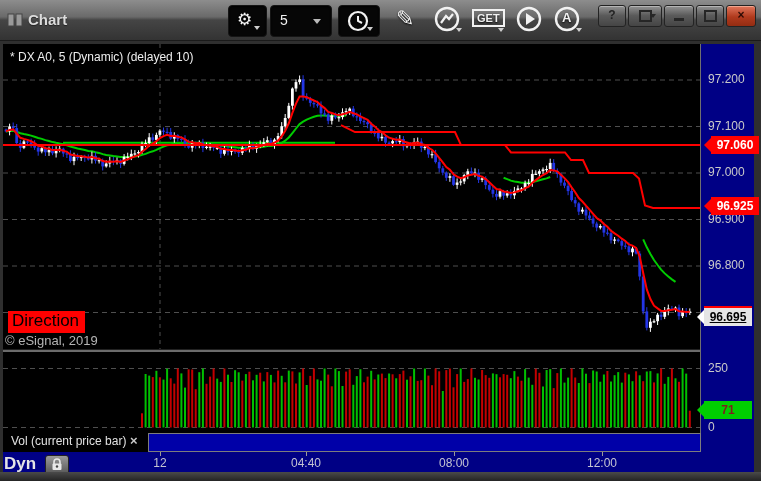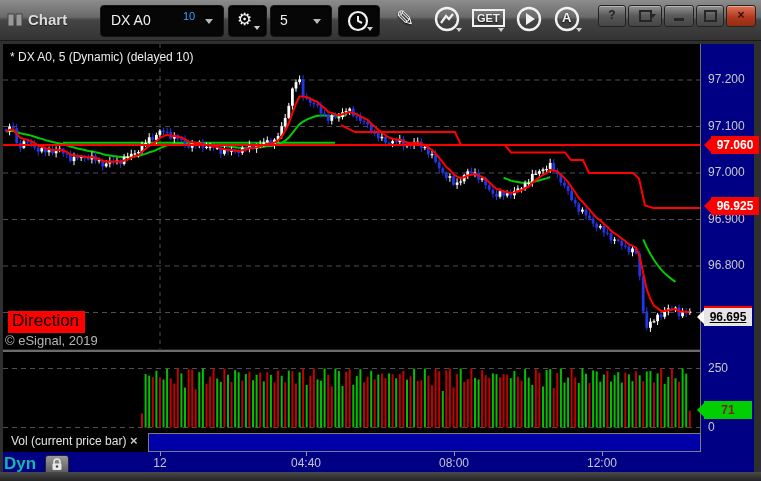--- a/index.html
+++ b/index.html
@@ -43,42 +43,37 @@
   .tag-green:before{border-right:7px solid #00ce00;}
   .timelabel{color:#c4c4d2;font-size:12px;width:52px;text-align:center;top:456px;}
   .tick{width:1px;height:4px;background:#9a9a9a;top:452px;}
   #legend{left:10px;top:50px;color:#eee;font-size:12px;}
   #direction{left:8px;top:311px;background:#f00;color:#000;font-size:17px;padding:0 6px 2px 4px;}
   #copyright{left:5px;top:333px;color:#b5b5b5;font-size:13px;}
   #voltab-row{left:3px;top:431px;width:697px;height:21px;background:#000;}
   #voltab-label{left:11px;top:434px;color:#e2e2e2;font-size:12px;}
   #voltab-close{left:130px;top:433px;color:#c9c9c9;font-size:13px;font-weight:bold;text-shadow:0 1px 1px #000;}
   #scrollstrip{left:148px;top:433px;width:551px;height:17px;background:#0000a8;border:1px solid #7d7d7d;}
-  #dyn{left:4px;top:454px;color:#14b8a6;font-size:17px;font-weight:bold;}
+  #dyn{left:4px;top:454px;color:#e5e5e5;font-size:17px;font-weight:bold;}
   #lockbtn{left:45px;top:455px;width:22px;height:18px;background:linear-gradient(#9a9a9a,#565656);
            border:1px solid #222;border-radius:3px;text-align:center;}
   #bottomedge{left:0;top:472px;width:761px;height:9px;background:linear-gradient(#4a4a4a,#242424);}
 </style>
 </head>
 <body>
 
 <div id="win">
 
   <div id="titlebar" class="abs">
     <svg class="abs" style="left:7px;top:13px" width="18" height="14">
       <rect x="1" y="1" width="6" height="12" fill="#9a9a9a" stroke="#444"></rect>
       <rect x="9" y="1" width="6" height="12" fill="#9a9a9a" stroke="#444"></rect>
     </svg>
     <div class="abs apptitle">Chart</div>
 
-    <div class="abs blackbox" style="left:100px;top:5px;width:122px;height:30px">
-      <span class="abs boxtext" style="left:10px;top:6px">DX A0</span>
-      <span class="abs" style="left:82px;top:4px;font-size:11px;color:#3aa0ff">10</span>
-      <span class="abs caret" style="left:104px;top:13px"></span>
-    </div>
 
     <div class="abs blackbox" style="left:228px;top:5px;width:37px;height:30px">
       <span class="abs toolglyph" style="left:8px;top:3px;font-size:17px">⚙</span>
       <span class="abs minicaret" style="left:25px;top:20px"></span>
     </div>
 
     <div class="abs blackbox" style="left:270px;top:5px;width:60px;height:30px">
       <span class="abs boxtext" style="left:9px;top:6px">5</span>
       <span class="abs caret" style="left:42px;top:13px"></span>
     </div>

